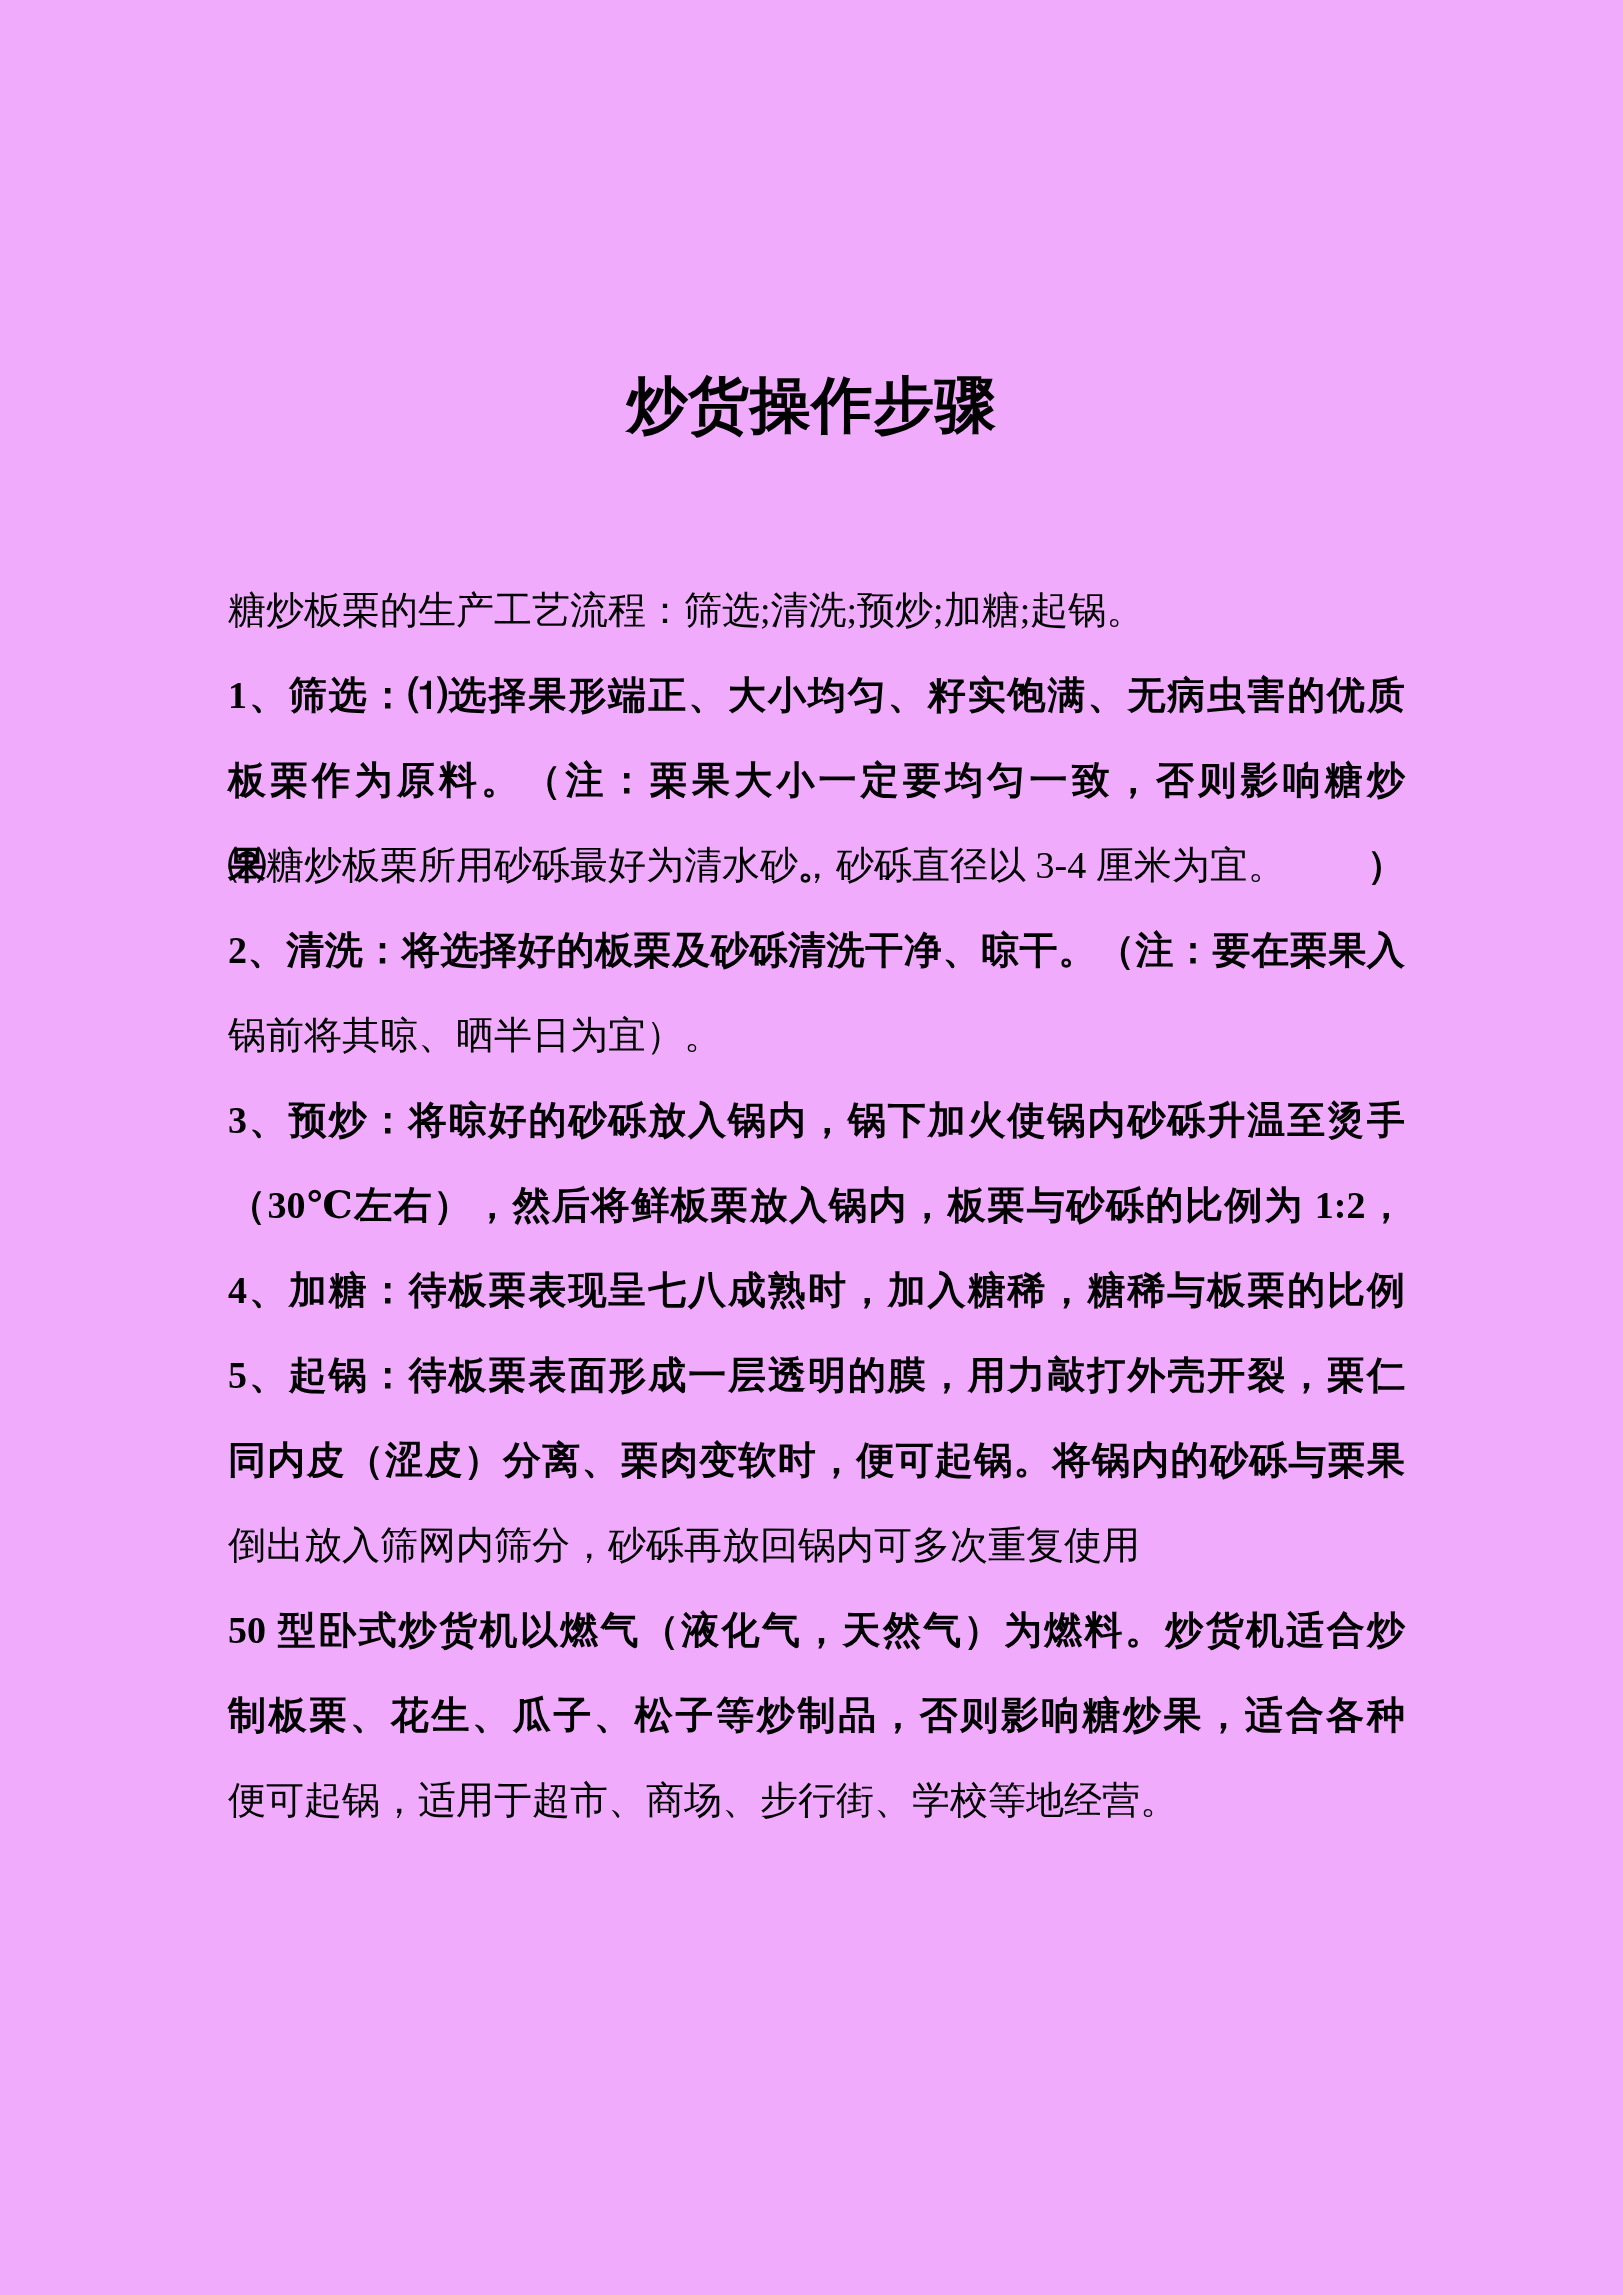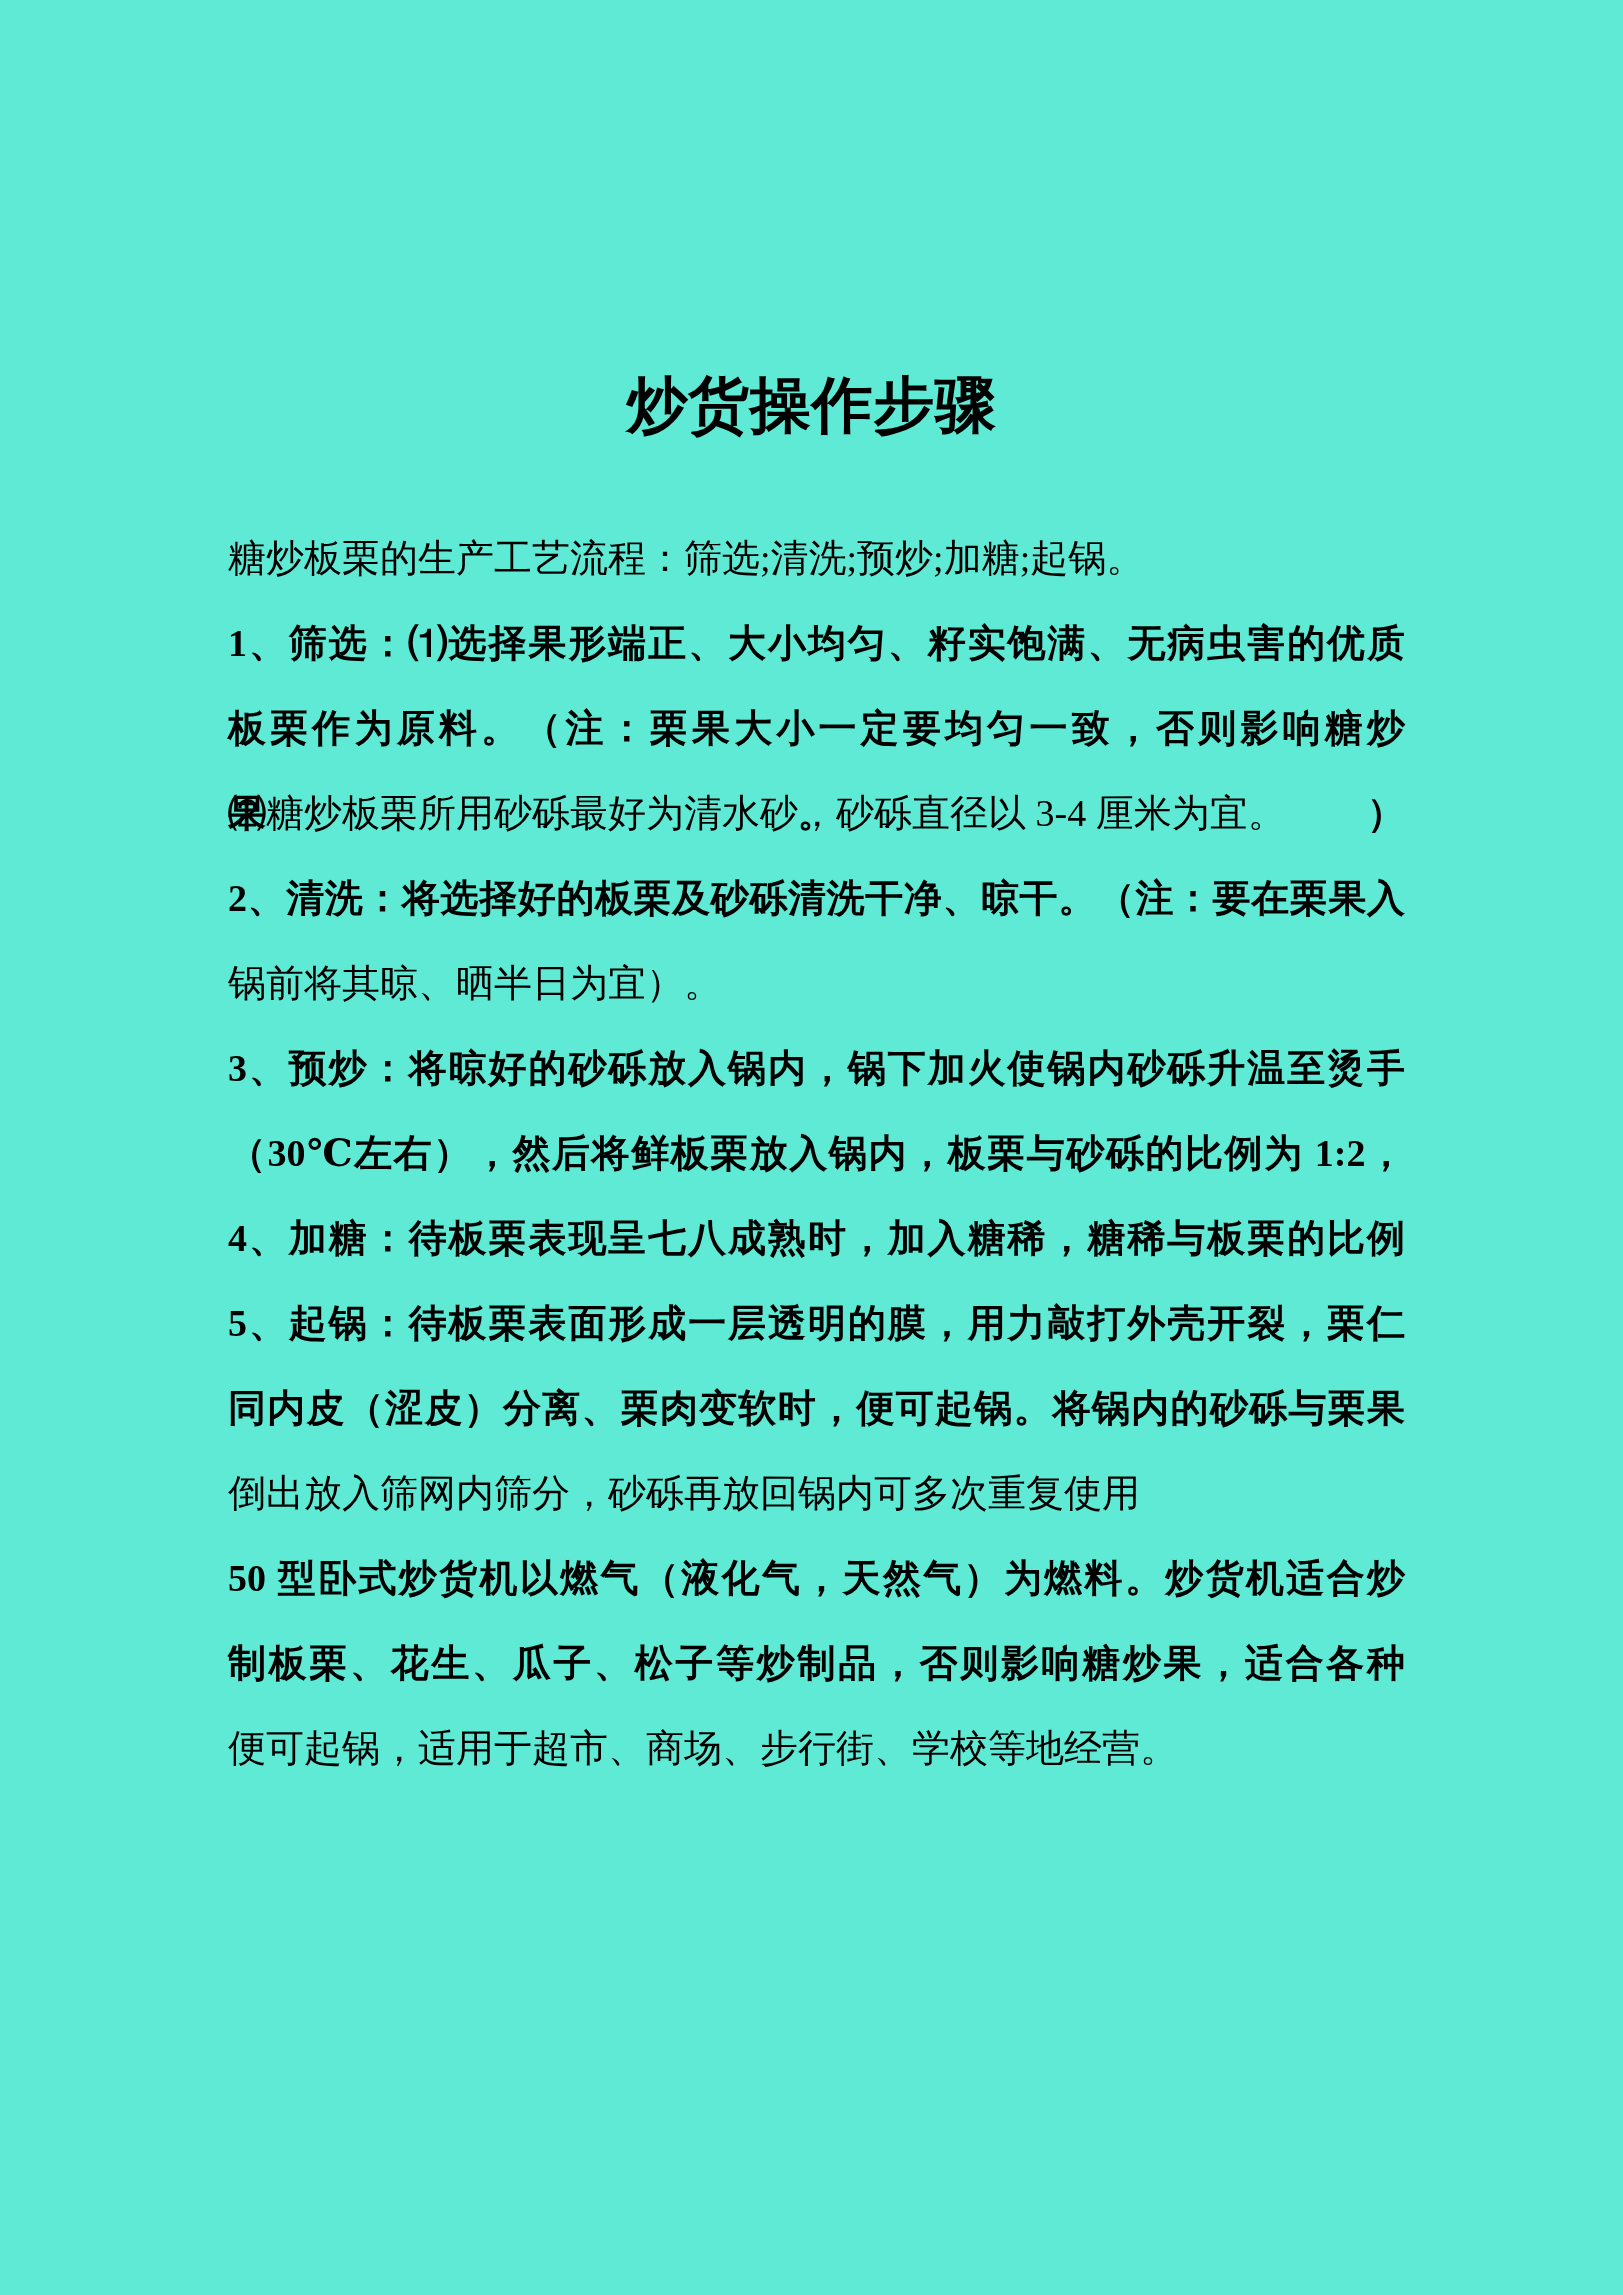--- a/index.html
+++ b/index.html
@@ -4,39 +4,39 @@
 <style>
   html, body {
     margin: 0;
     padding: 0;
     background: #9a9a9a;
   }
   .page {
     position: relative;
     width: 1623px;
     height: 2295px;
-    background: #5eead4;
+    background: #f0abfc;
     font-family: "Liberation Serif", "DejaVu Serif", serif;
     color: #000000;
     overflow: hidden;
   }
   .doc-title {
     position: absolute;
     top: 368px;
     left: 0;
     width: 100%;
     text-align: center;
     font-size: 61px;
     line-height: 75px;
     font-weight: bold;
     letter-spacing: 0.7px;
   }
   .doc-body {
     position: absolute;
-    top: 516px;
+    top: 568px;
     left: 228px;
     width: 1177px;
     font-size: 38px;
   }
   .line {
     height: 85px;
     line-height: 85px;
     text-align: left;
     white-space: nowrap;
   }

